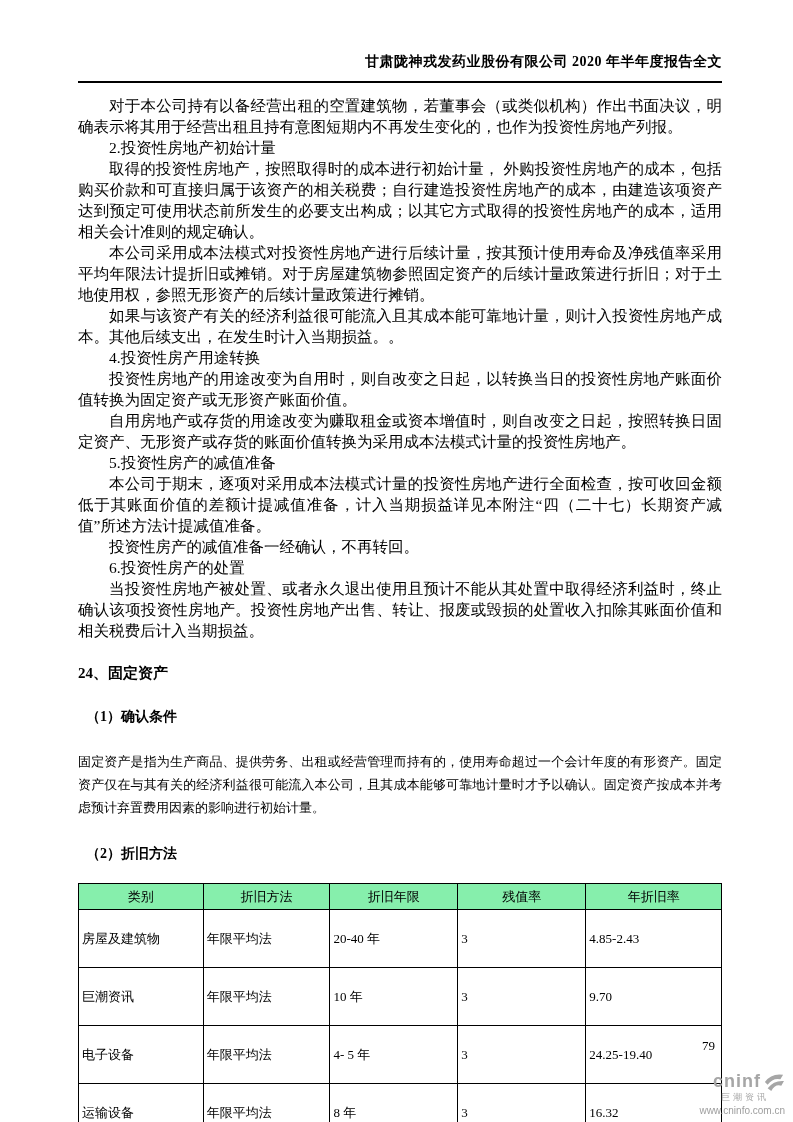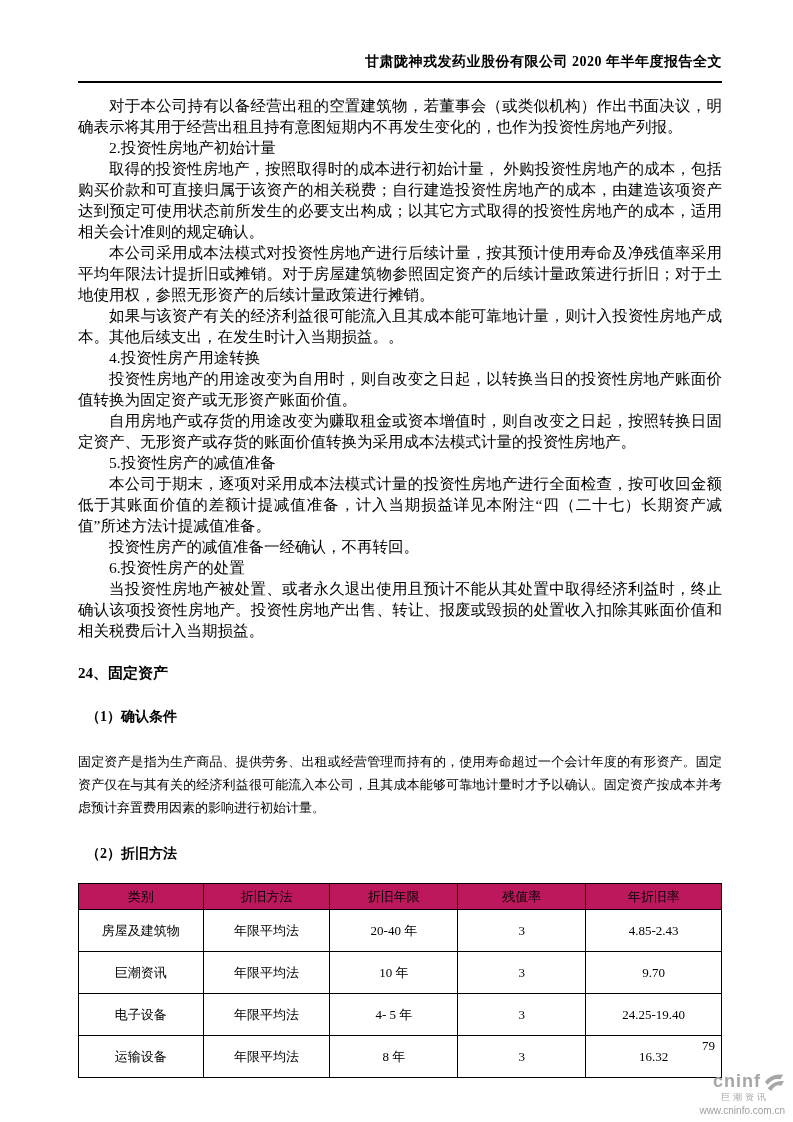--- a/index.html
+++ b/index.html
@@ -48,33 +48,33 @@
     text-align:justify;
   }
   table.dep{
     margin-top:21px;
     width:100%;
     border-collapse:collapse;
     font-size:13px;
     table-layout:fixed;
   }
   table.dep th{
-    background:#be185d;
+    background:#86efac;
     border:1px solid #000;
     font-weight:normal;
     text-align:center;
     height:25px;
     padding:0 4px;
     font-family:Liberation Serif, serif;
   }
   table.dep td{
     border:1px solid #000;
-    text-align:center;
+    text-align:left;
     height:25px;
-    padding:8px 3px;
+    padding:16px 3px;
   }
   .page-number{
     position:absolute;
     top:1038px;
     right:78px;
     font-size:13px;
   }
   .logo{
     position:absolute;
     top:1072px;

